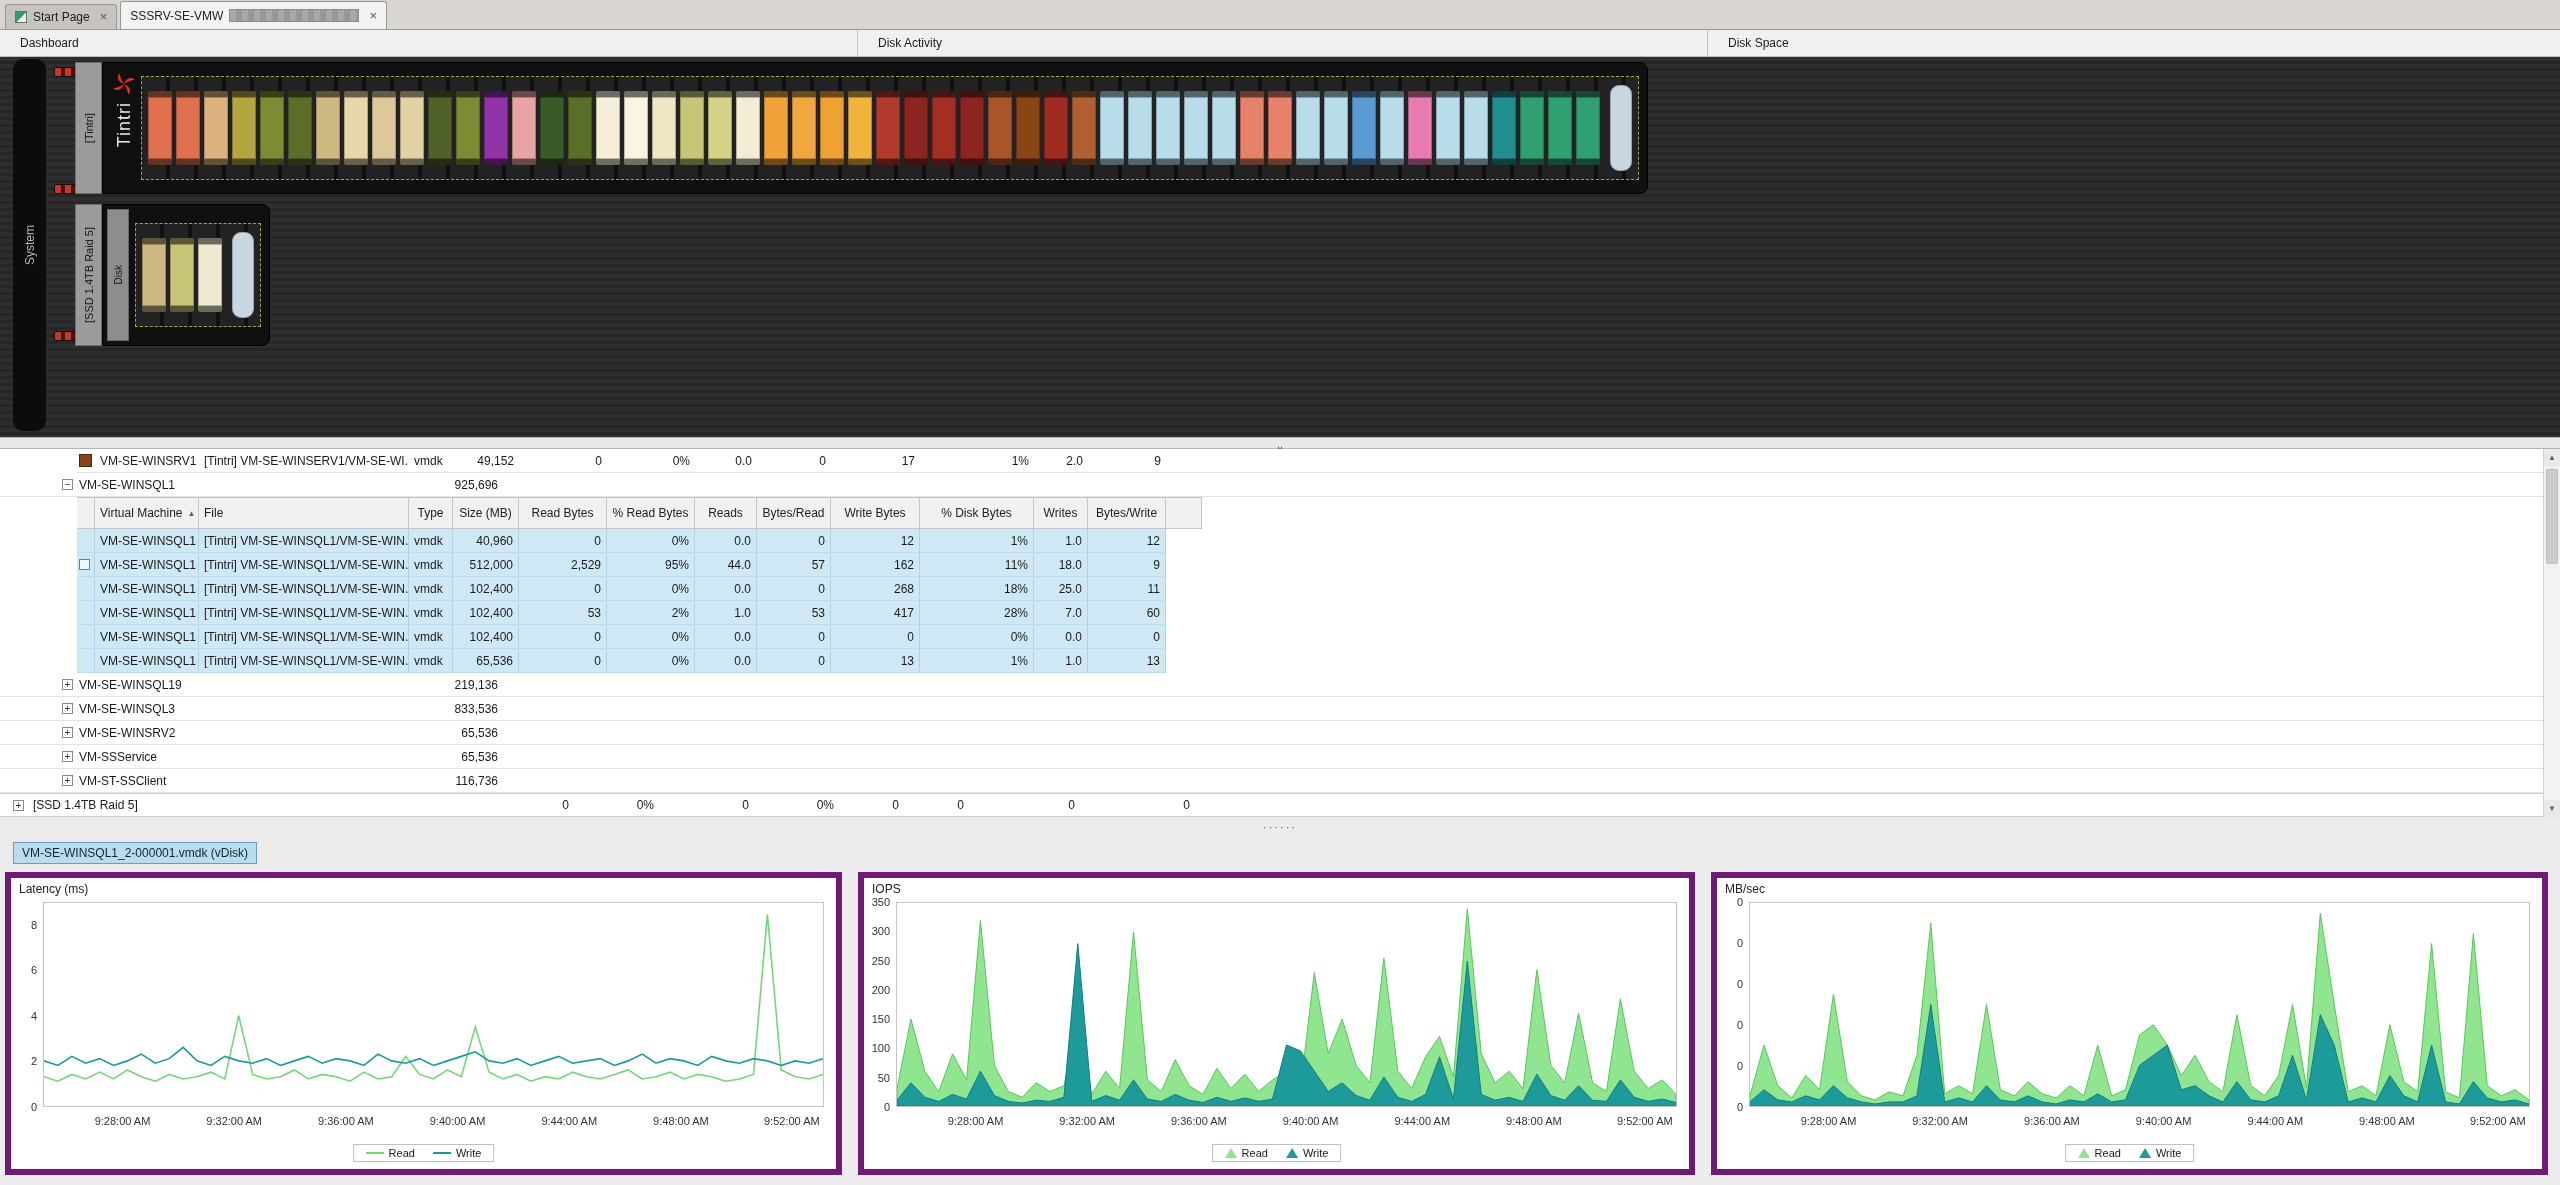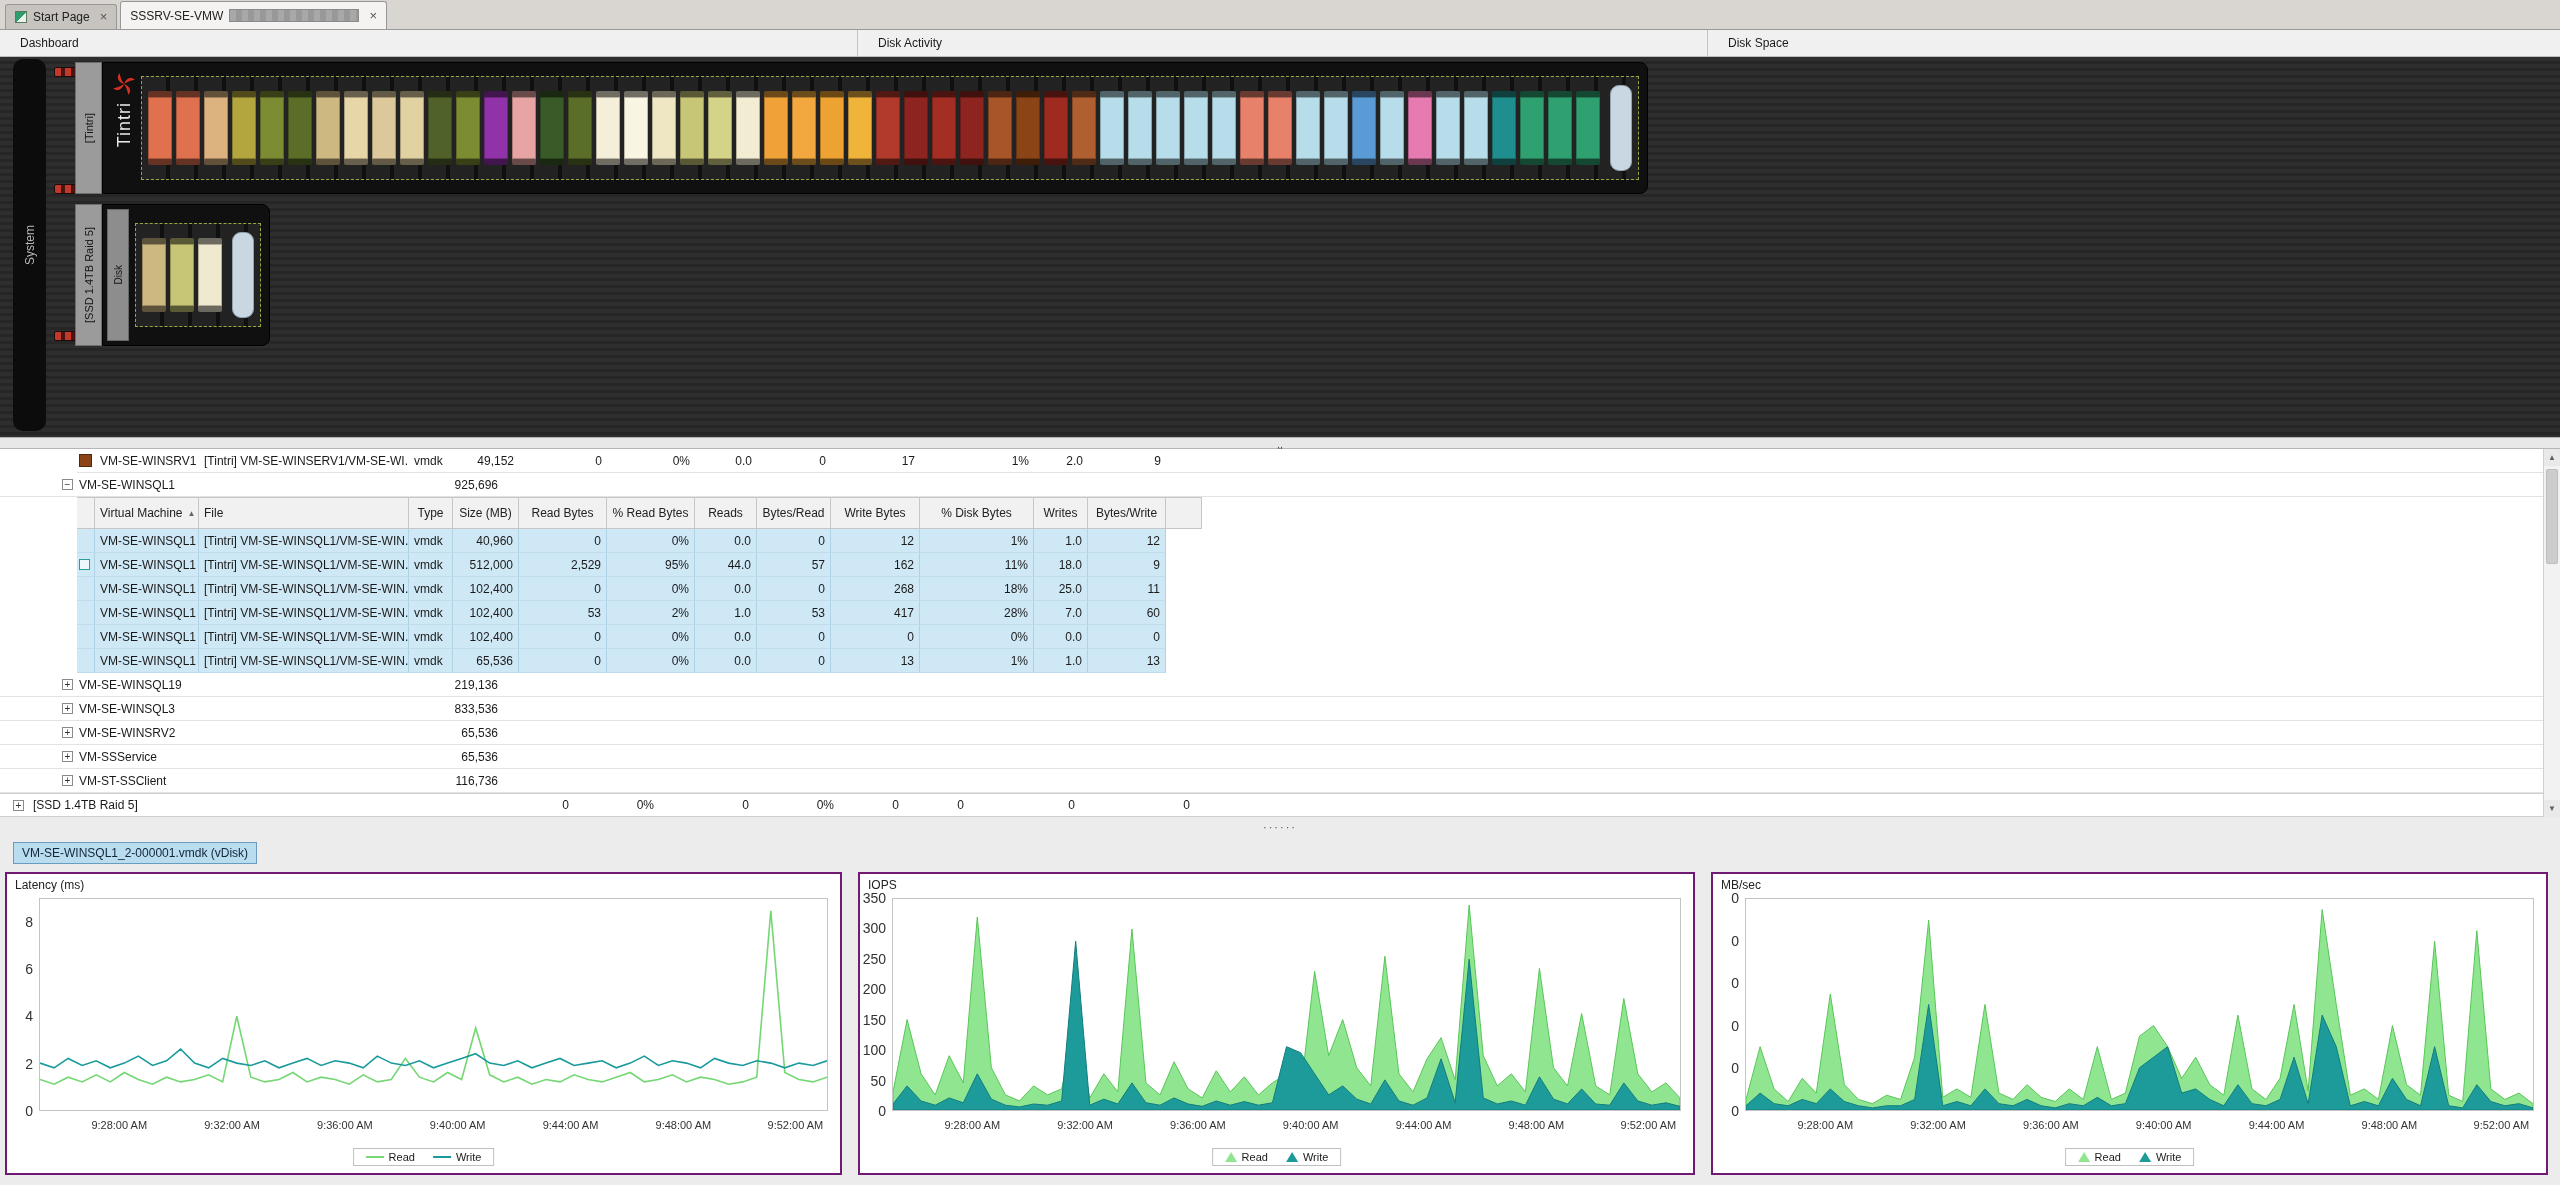--- a/index.html
+++ b/index.html
@@ -76,26 +76,26 @@
   .sbtn.down { position:absolute; bottom:0; left:0; right:0; }
   .sthumb { position:absolute; top:20px; left:2px; right:2px; height:95px; background:#cdcdcd; border:1px solid #bdbdbd; border-radius:2px; }
 
   .splitter { height:20px; display:flex; align-items:center; justify-content:center; color:#555; font-size:11px; letter-spacing:2px; flex:0 0 auto; background:#ececec; }
 
   .chip-row { height:33px; padding:5px 0 0 13px; flex:0 0 auto; }
   .chip { display:inline-block; background:#b9dcee; border:1px solid #6a9cc0; color:#12263a; font-size:12px; padding:3px 8px; }
 
   
   .charts { flex:1; display:flex; gap:16px; padding:2px 12px 10px 5px; }
-  .chart-panel { position:relative; flex:1 1 0; background:#fff; border:2px solid #701a75; }
+  .chart-panel { position:relative; flex:1 1 0; background:#fff; border:6px solid #701a75; }
   .chart-title { position:absolute; top:4px; left:8px; font-size:12px; color:#222; }
   .plot { position:absolute; left:32px; right:12px; top:24px; bottom:62px; border:1px solid #c4c4c4; background:#fff; }
   .plot svg { width:100%; height:100%; display:block; }
   .y-gutter { position:absolute; left:0; width:30px; top:24px; bottom:62px; }
-  .y-gutter span { position:absolute; right:4px; transform:translateY(-50%); font-size:14px; color:#333; }
+  .y-gutter span { position:absolute; right:4px; transform:translateY(-50%); font-size:11px; color:#333; }
   .x-row { position:absolute; left:32px; right:12px; bottom:40px; height:16px; }
   .x-row span { position:absolute; top:2px; transform:translateX(-50%); font-size:11px; color:#333; white-space:nowrap;margin-left:10px; }
   .legend { position:absolute; bottom:7px; left:50%; transform:translateX(-50%); border:1px solid #c0c0c0; padding:2px 12px; display:flex; gap:18px; align-items:center; font-size:11px; background:#fff; }
   .lg-item { display:flex; align-items:center; gap:5px; }
   .mk-line { width:18px; height:0; border-top:2px solid #000; }
   .mk-tri { width:0; height:0; border-left:6px solid transparent; border-right:6px solid transparent; border-bottom:10px solid #000; }
 </style>
 </head>
 <body>
 

